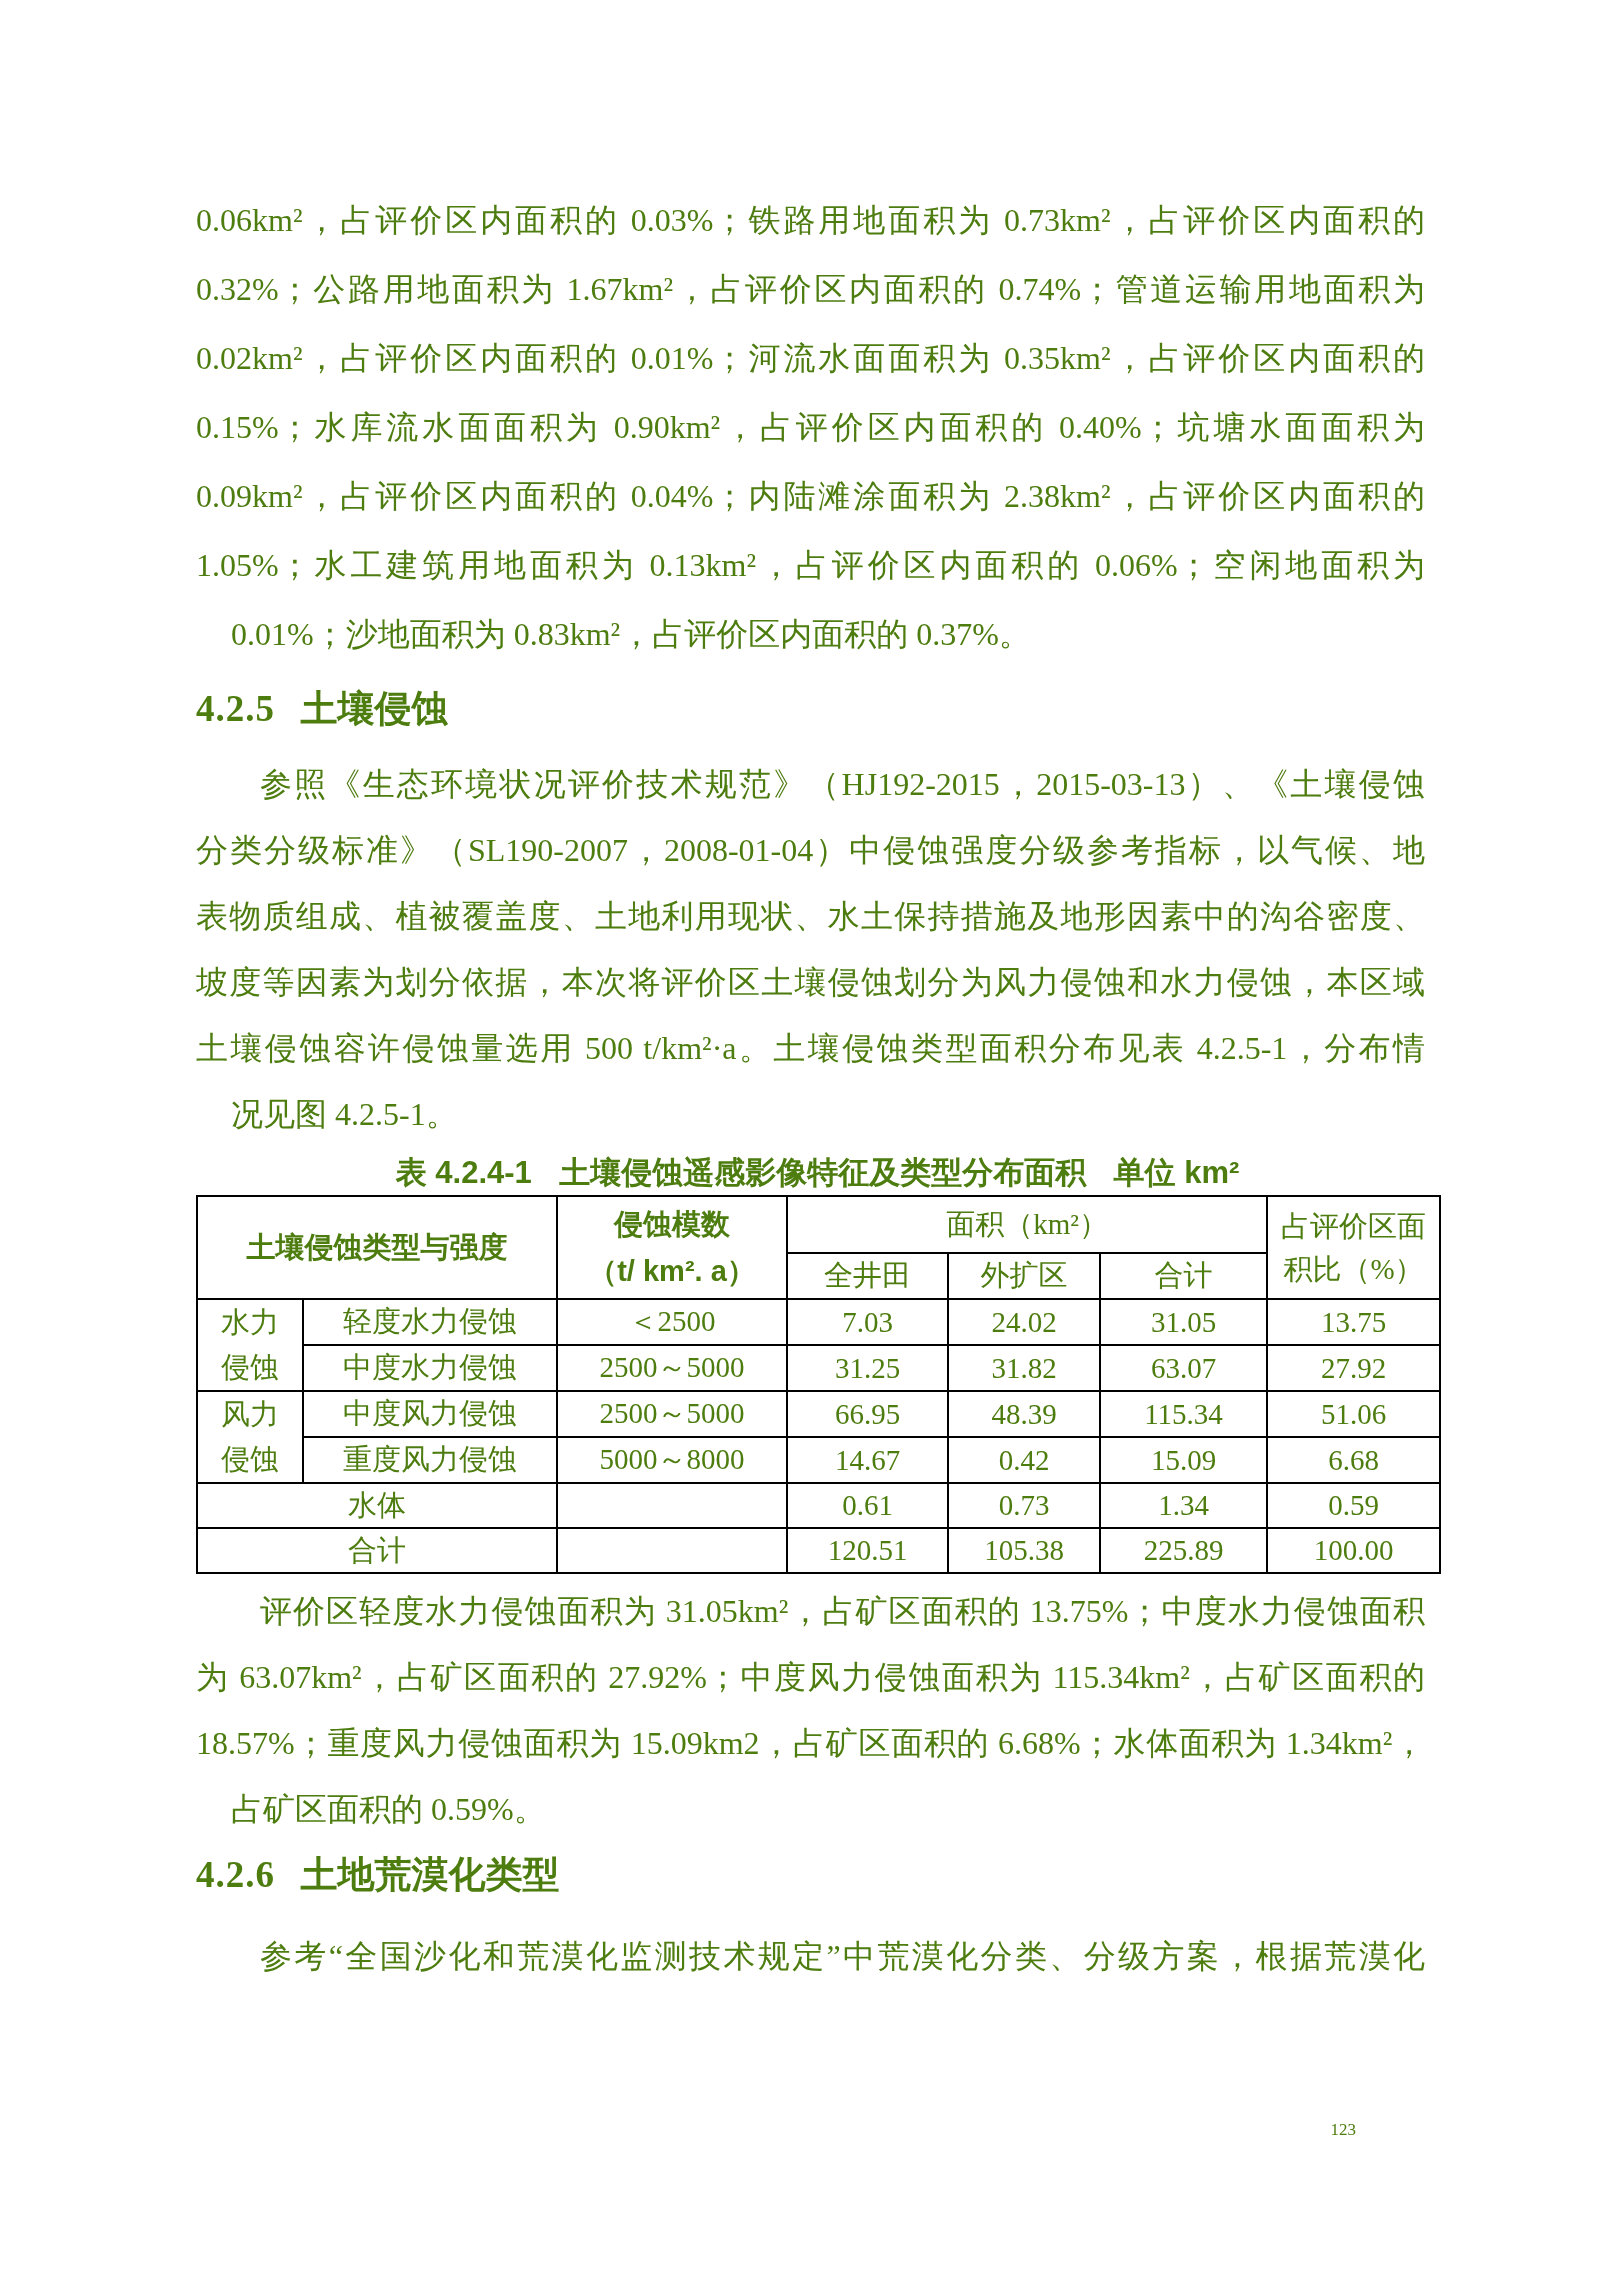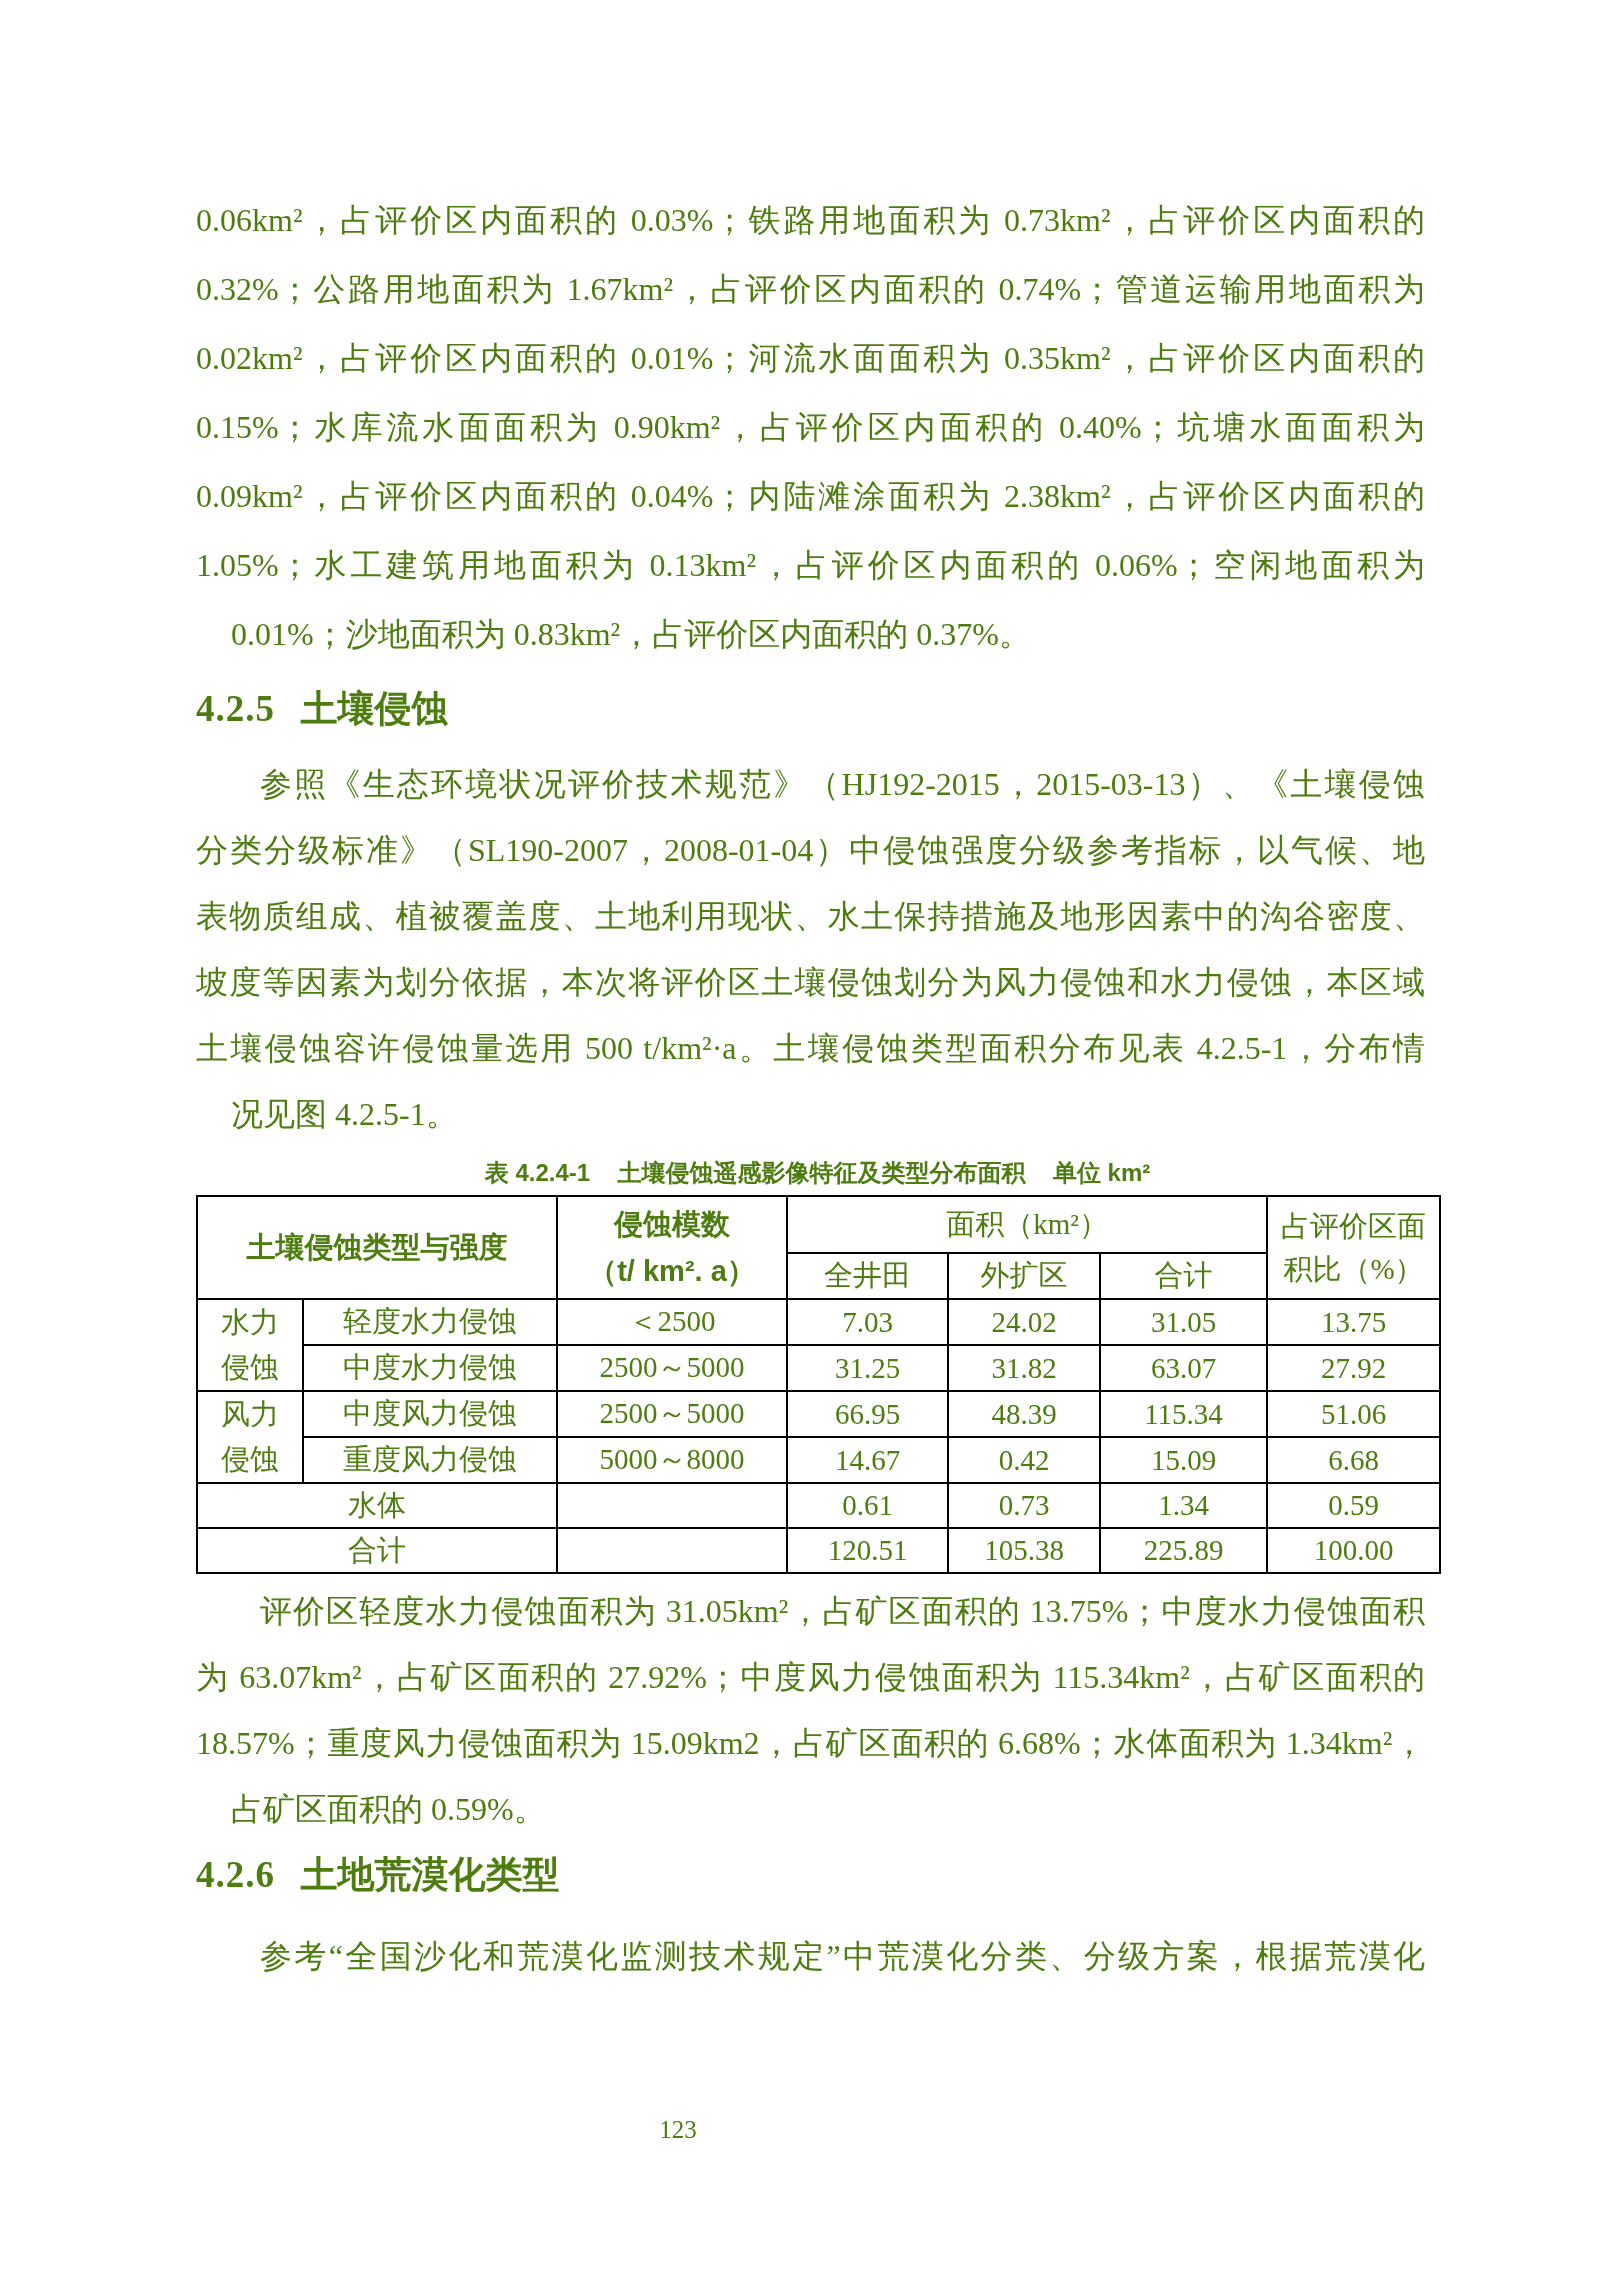--- a/index.html
+++ b/index.html
@@ -43,21 +43,21 @@
   }
   .p2 { margin-top: 20.6px; }
   .p3 { margin-top: 3.9px; }
   .p4 { margin-top: 26.5px; }
 
   .table-caption {
     margin-top: 4.9px;
     width: 1243px;
     text-align: center;
     font-weight: bold;
-    font-size: 24px;
+    font-size: 31px;
     line-height: 41px;
     font-family: "Liberation Sans", "DejaVu Sans", sans-serif;
   }
   .table-caption .cap-label { margin-right: 27.4px; }
   .table-caption .cap-unit { margin-left: 27.4px; }
 
   table.erosion {
     margin-top: 2px;
     border-collapse: collapse;
     table-layout: fixed;
@@ -84,22 +84,22 @@
   }
   td.ratio-cell { white-space: pre-line; line-height: 43px; }
   td.group-cell { white-space: pre-line; line-height: 45px; }
   td.modulus-head div { line-height: 47px; }
 
   .page-number {
     position: absolute;
     left: 0;
     top: 2115px;
     width: 1356px;
-    text-align: center;
-    font-size: 25px;
+    text-align: right;
+    font-size: 17px;
     line-height: 29px;
   }
 </style>
 </head>
 <body>
 
 <div class="page">
   <div class="content">
 
     <div class="para p1">

